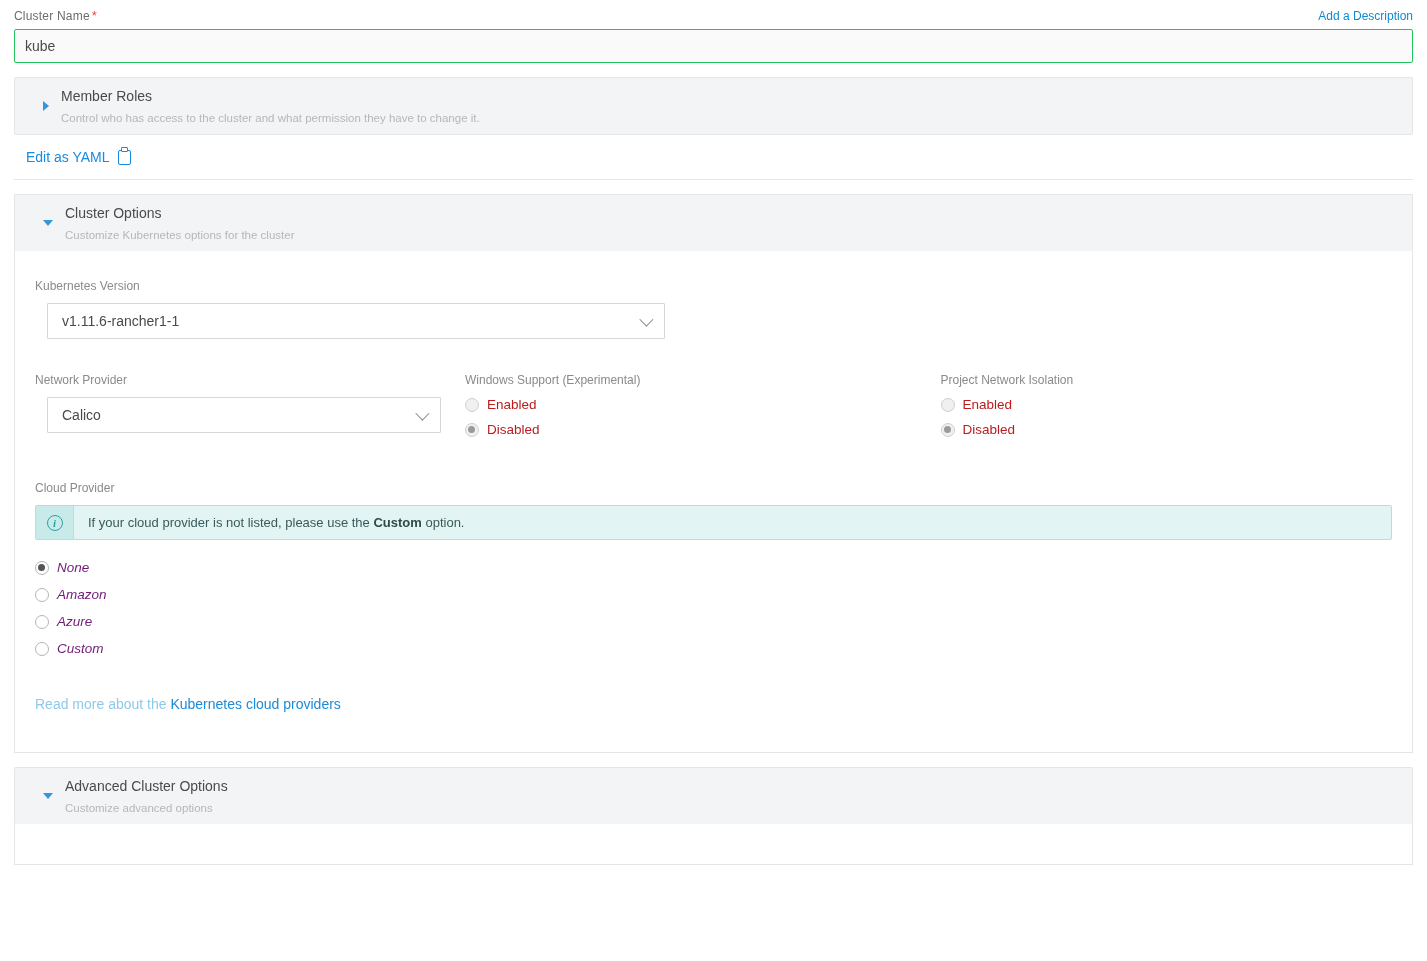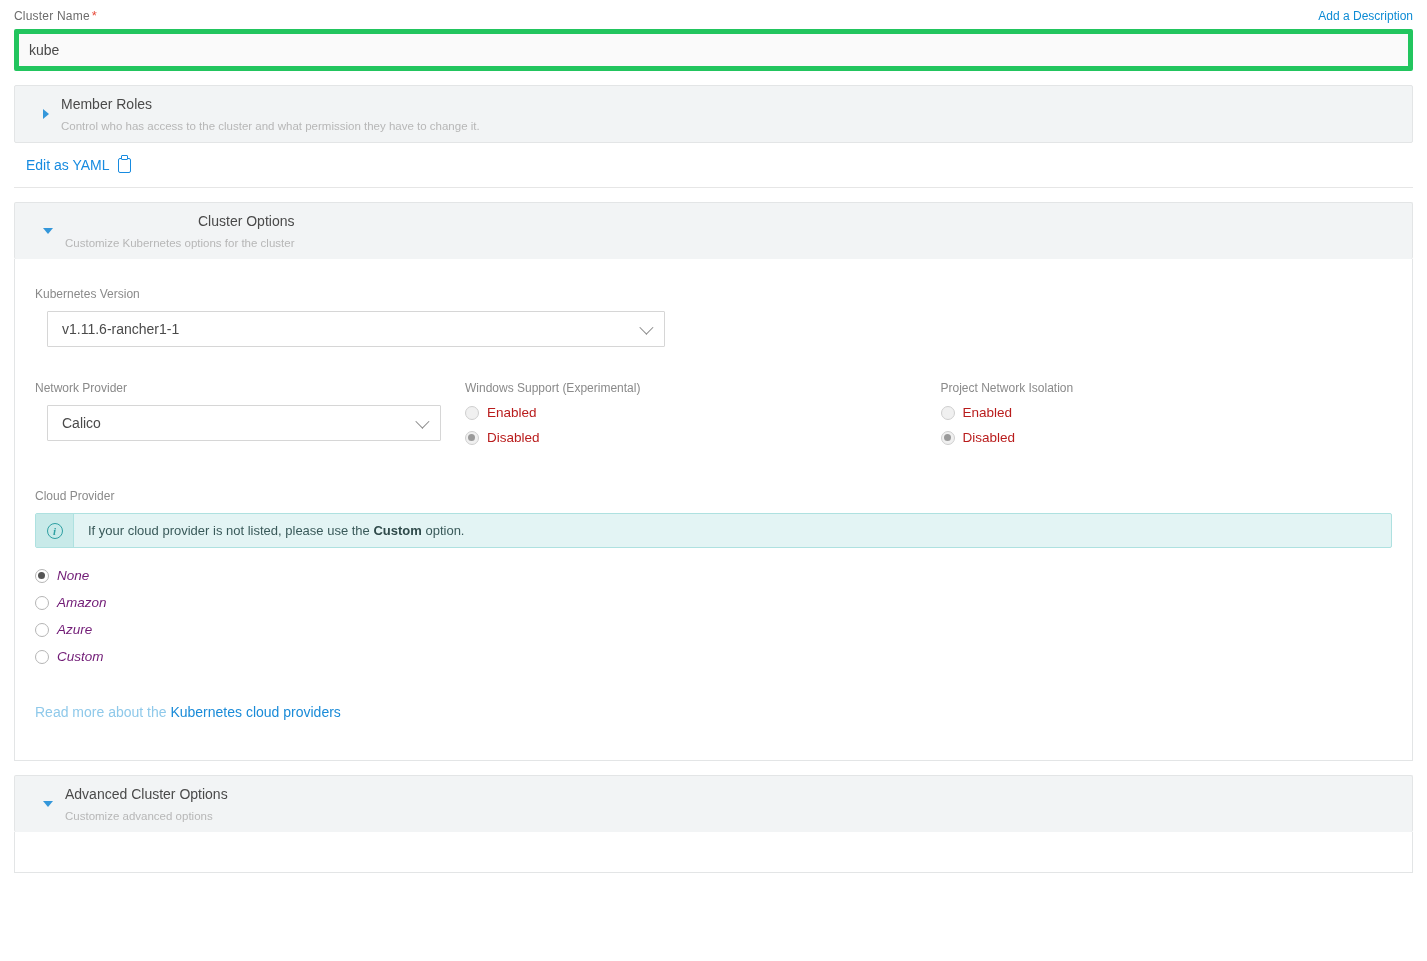--- a/index.html
+++ b/index.html
@@ -9,21 +9,21 @@
     color: #4a4a4a;
     background: #fff;
     padding: 8px 14px 40px 14px;
   }
   .top-row { display: flex; justify-content: space-between; align-items: flex-end; margin-bottom: 6px; }
   .field-label { font-size: 12px; color: #6c6c6c; letter-spacing: 0.2px; }
   .required-star { color: #e74c3c; margin-left: 2px; }
   .link-text { color: #0d8bd4; font-size: 12px; cursor: pointer; }
   .text-input {
     width: 100%;
-    border: 5px solid #22c55e;
+    border: 1px solid #22c55e;
     border-radius: 2px;
     padding: 8px 10px;
     font-size: 14px;
     color: #4a4a4a;
     background: #fafafa;
     outline: none;
     margin-bottom: 14px;
   }
   .panel-header {
     background: #f2f4f5;
@@ -180,21 +180,21 @@
   </div>
 </div>
 
 
 <div class="yaml-row">
   <span>Edit as YAML</span>
   <span class="clipboard-icon"></span>
 </div>
 
 
-<div class="panel-header" style="margin-bottom:0; border-bottom:none;text-align:right;">
+<div class="panel-header" style="margin-bottom:0; border-bottom:none;">
   <span class="caret caret-down"></span>
   <div>
     <div class="panel-title">Cluster Options</div>
     <div class="panel-sub">Customize Kubernetes options for the cluster</div>
   </div>
 </div>
 <div style="height:14px;"></div>
 
 
 <div class="options-body">

